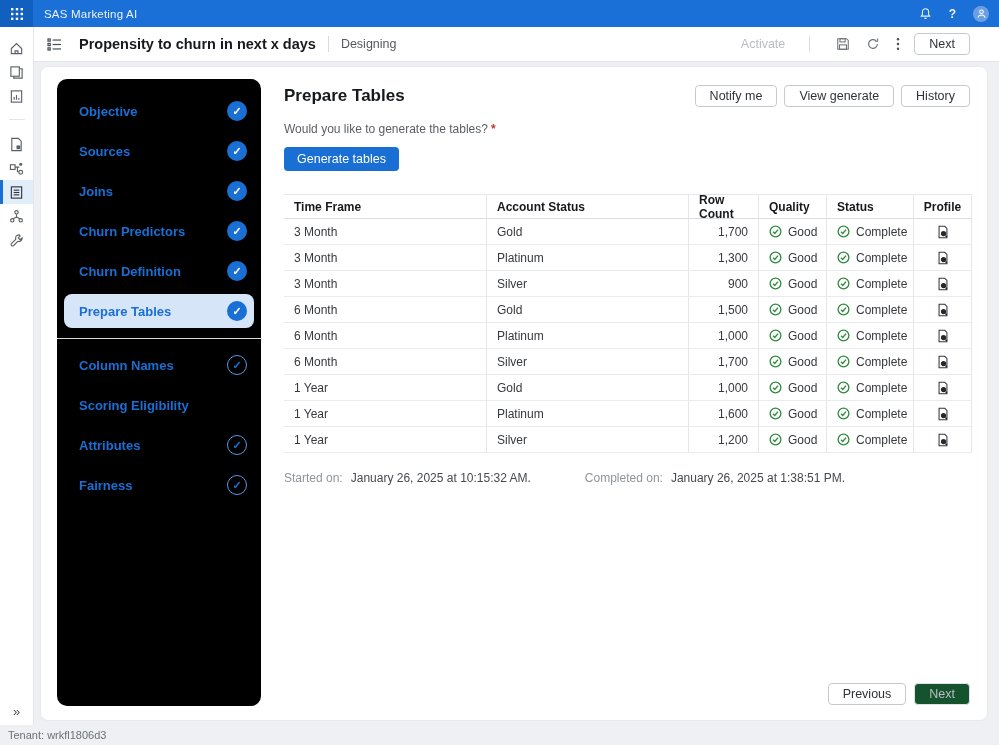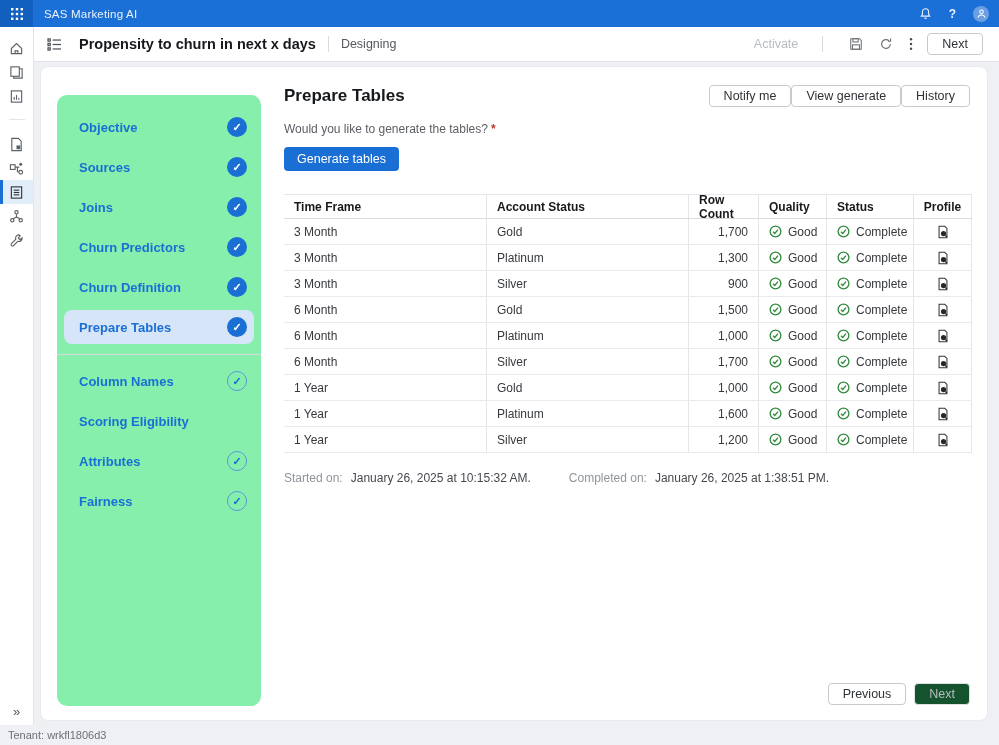--- a/index.html
+++ b/index.html
@@ -9,21 +9,21 @@
   
   .topbar { position:absolute; left:0; top:0; right:0; height:27px; background:#1a70d6; display:flex; align-items:center; }
   .applauncher { width:33px; height:27px; background:#1160c0; display:flex; align-items:center; justify-content:center; cursor:pointer; flex:0 0 auto; }
   .appname { color:#eaf1fb; font-size:11.5px; margin-left:11px; letter-spacing:.2px; }
   .topbar-right { margin-left:auto; display:flex; align-items:center; gap:17px; margin-right:10px; }
   .topbar-right .tico { color:#eaf1fb; display:flex; align-items:center; cursor:pointer; }
   .help-glyph { font-size:12px; font-weight:bold; color:#eaf1fb; }
   .avatar { width:16px; height:16px; border-radius:50%; background:#6b9fe3; display:flex; align-items:center; justify-content:center; }
 
   
-  .toolbar { position:absolute; left:34px; top:27px; right:0; height:35px; background:#fff; border-bottom:1px solid #e3e5e8; display:flex; align-items:center; padding:0 16px 0 13px; }
+  .toolbar { position:absolute; left:34px; top:27px; right:0; height:35px; background:#fff; border-bottom:1px solid #e3e5e8; display:flex; align-items:center; padding:0 29px 0 13px; }
   .tb-ico { color:#4a4f54; display:flex; align-items:center; cursor:pointer; }
   .proj-title { font-size:14.5px; font-weight:bold; color:#17191c; margin-left:17px; }
   .vsep { width:1px; height:16px; background:#d8dadd; margin:0 12px; }
   .proj-status { font-size:12.5px; color:#55595d; }
   .toolbar-right { margin-left:auto; display:flex; align-items:center; }
   .activate { font-size:12.5px; color:#b9bdc1; margin-right:12px; }
   .tool-btns { display:flex; align-items:center; gap:16px; margin:0 14px 0 14px; color:#6e7377; }
   .tool-btns .tb-ico { color:#6e7377; }
   .btn { background:#fff; border:1px solid #c6cacf; border-radius:4px; font-size:12.5px; color:#2f3337; padding:3px 14px; cursor:pointer; font-family:inherit; }
   .btn:disabled { color:#b9bdc1; border-color:#e0e2e5; background:#14532d; cursor:default; }
@@ -35,55 +35,55 @@
   .rail-item.sel::before { content:""; position:absolute; left:0; top:0; bottom:0; width:3px; background:#1a6fd4; }
   .rail-div { width:16px; height:1px; background:#e3e5e8; margin:11px auto 12px; }
   .rail-pad { height:9px; }
   .rail-expand { position:absolute; bottom:6px; left:0; width:33px; text-align:center; font-size:13px; color:#4e5560; cursor:pointer; }
 
   
   .workspace { position:absolute; left:34px; top:62px; right:0; height:663px; background:#eef0f3; }
   .card { position:absolute; left:6px; top:4px; width:948px; height:655px; background:#fff; border:1px solid #e8eaed; border-radius:8px; }
 
   
-  .steps { position:absolute; left:16px; top:28px; bottom:14px; width:204px; background:#86efac; border-radius:10px; padding-top:10px; overflow:hidden; }
+  .steps { position:absolute; left:16px; top:12px; bottom:14px; width:204px; background:#000000; border-radius:10px; padding-top:10px; overflow:hidden; }
   .step { height:34px; margin:5px 7px 6px; display:flex; align-items:center; justify-content:space-between; padding:0 7px 0 15px; border-radius:8px; cursor:pointer; }
   .step.selected { background:#d6e5f8; }
   .step-label { color:#1a6fd4; font-size:13px; font-weight:bold; }
   .step-badge { width:20px; height:20px; border-radius:50%; display:flex; align-items:center; justify-content:center; font-size:11px; flex:0 0 auto; }
   .step-badge::after { content:"\2713"; font-weight:bold; }
   .check-filled .step-badge { background:#1a6fd4; color:#fff; }
   .check-outline .step-badge { border:1px solid #5c97dc; color:#1a6fd4; }
   .check-none .step-badge { visibility:hidden; }
   .step-divider { height:1px; background:#d6dade; margin:10px 0 9px; }
 
   
   .main { position:absolute; left:243px; top:0; right:17px; bottom:0; }
   .main-head { display:flex; align-items:center; justify-content:space-between; margin-top:18px; }
   .main-title { font-size:17px; font-weight:bold; color:#16191c; }
-  .head-actions { display:flex; }
+  .head-actions { display:flex; gap:7px; }
   .question { margin-top:15px; font-size:12px; color:#5a5e63; }
   .req { color:#c0392b; font-weight:bold; margin-left:3px; }
   .gen-btn { margin-top:11px; background:#1a6fd4; color:#fff; border:none; border-radius:4px; font-size:12.5px; padding:5px 13px; cursor:pointer; font-family:inherit; display:inline-block; }
 
   
   .dtable { margin-top:23px; border-top:1px solid #e4e6e9; width:688px; font-size:12px; }
   .thead, .trow { display:flex; }
   .th, .td { border-right:1px solid #e4e6e9; padding:0 10px; display:flex; align-items:center; }
   .thead { border-bottom:1px solid #dadce0; }
   .th { height:23px; font-weight:bold; color:#17191c; }
   .trow { border-bottom:1px solid #e8eaed; }
   .td { height:25px; color:#36393d; }
   .c1 { width:203px; } .c2 { width:202px; } .c3 { width:70px; justify-content:flex-end; }
   .c4 { width:68px; } .c5 { width:87px; } .c6 { width:58px; border-right:1px solid #e4e6e9; justify-content:center; }
   .gcheck { display:flex; align-items:center; margin-right:6px; }
   .profile-btn { display:flex; align-items:center; cursor:pointer; }
 
   
-  .stamps { margin-top:18px; display:flex; gap:38px; font-size:12px; }
+  .stamps { margin-top:18px; display:flex; gap:54px; font-size:12px; }
   .stamp-label { color:#8f959b; margin-right:8px; }
   .stamp-value { color:#45494e; }
 
   
   .bottom-nav { position:absolute; right:0; bottom:15px; display:flex; gap:8px;border-radius:7px; }
 
   
   .footer { position:absolute; left:0; bottom:0; right:0; height:20px; background:#eef0f3; display:flex; align-items:center; padding-left:8px; }
   .tenant { font-size:11px; color:#6b7177; }
 

